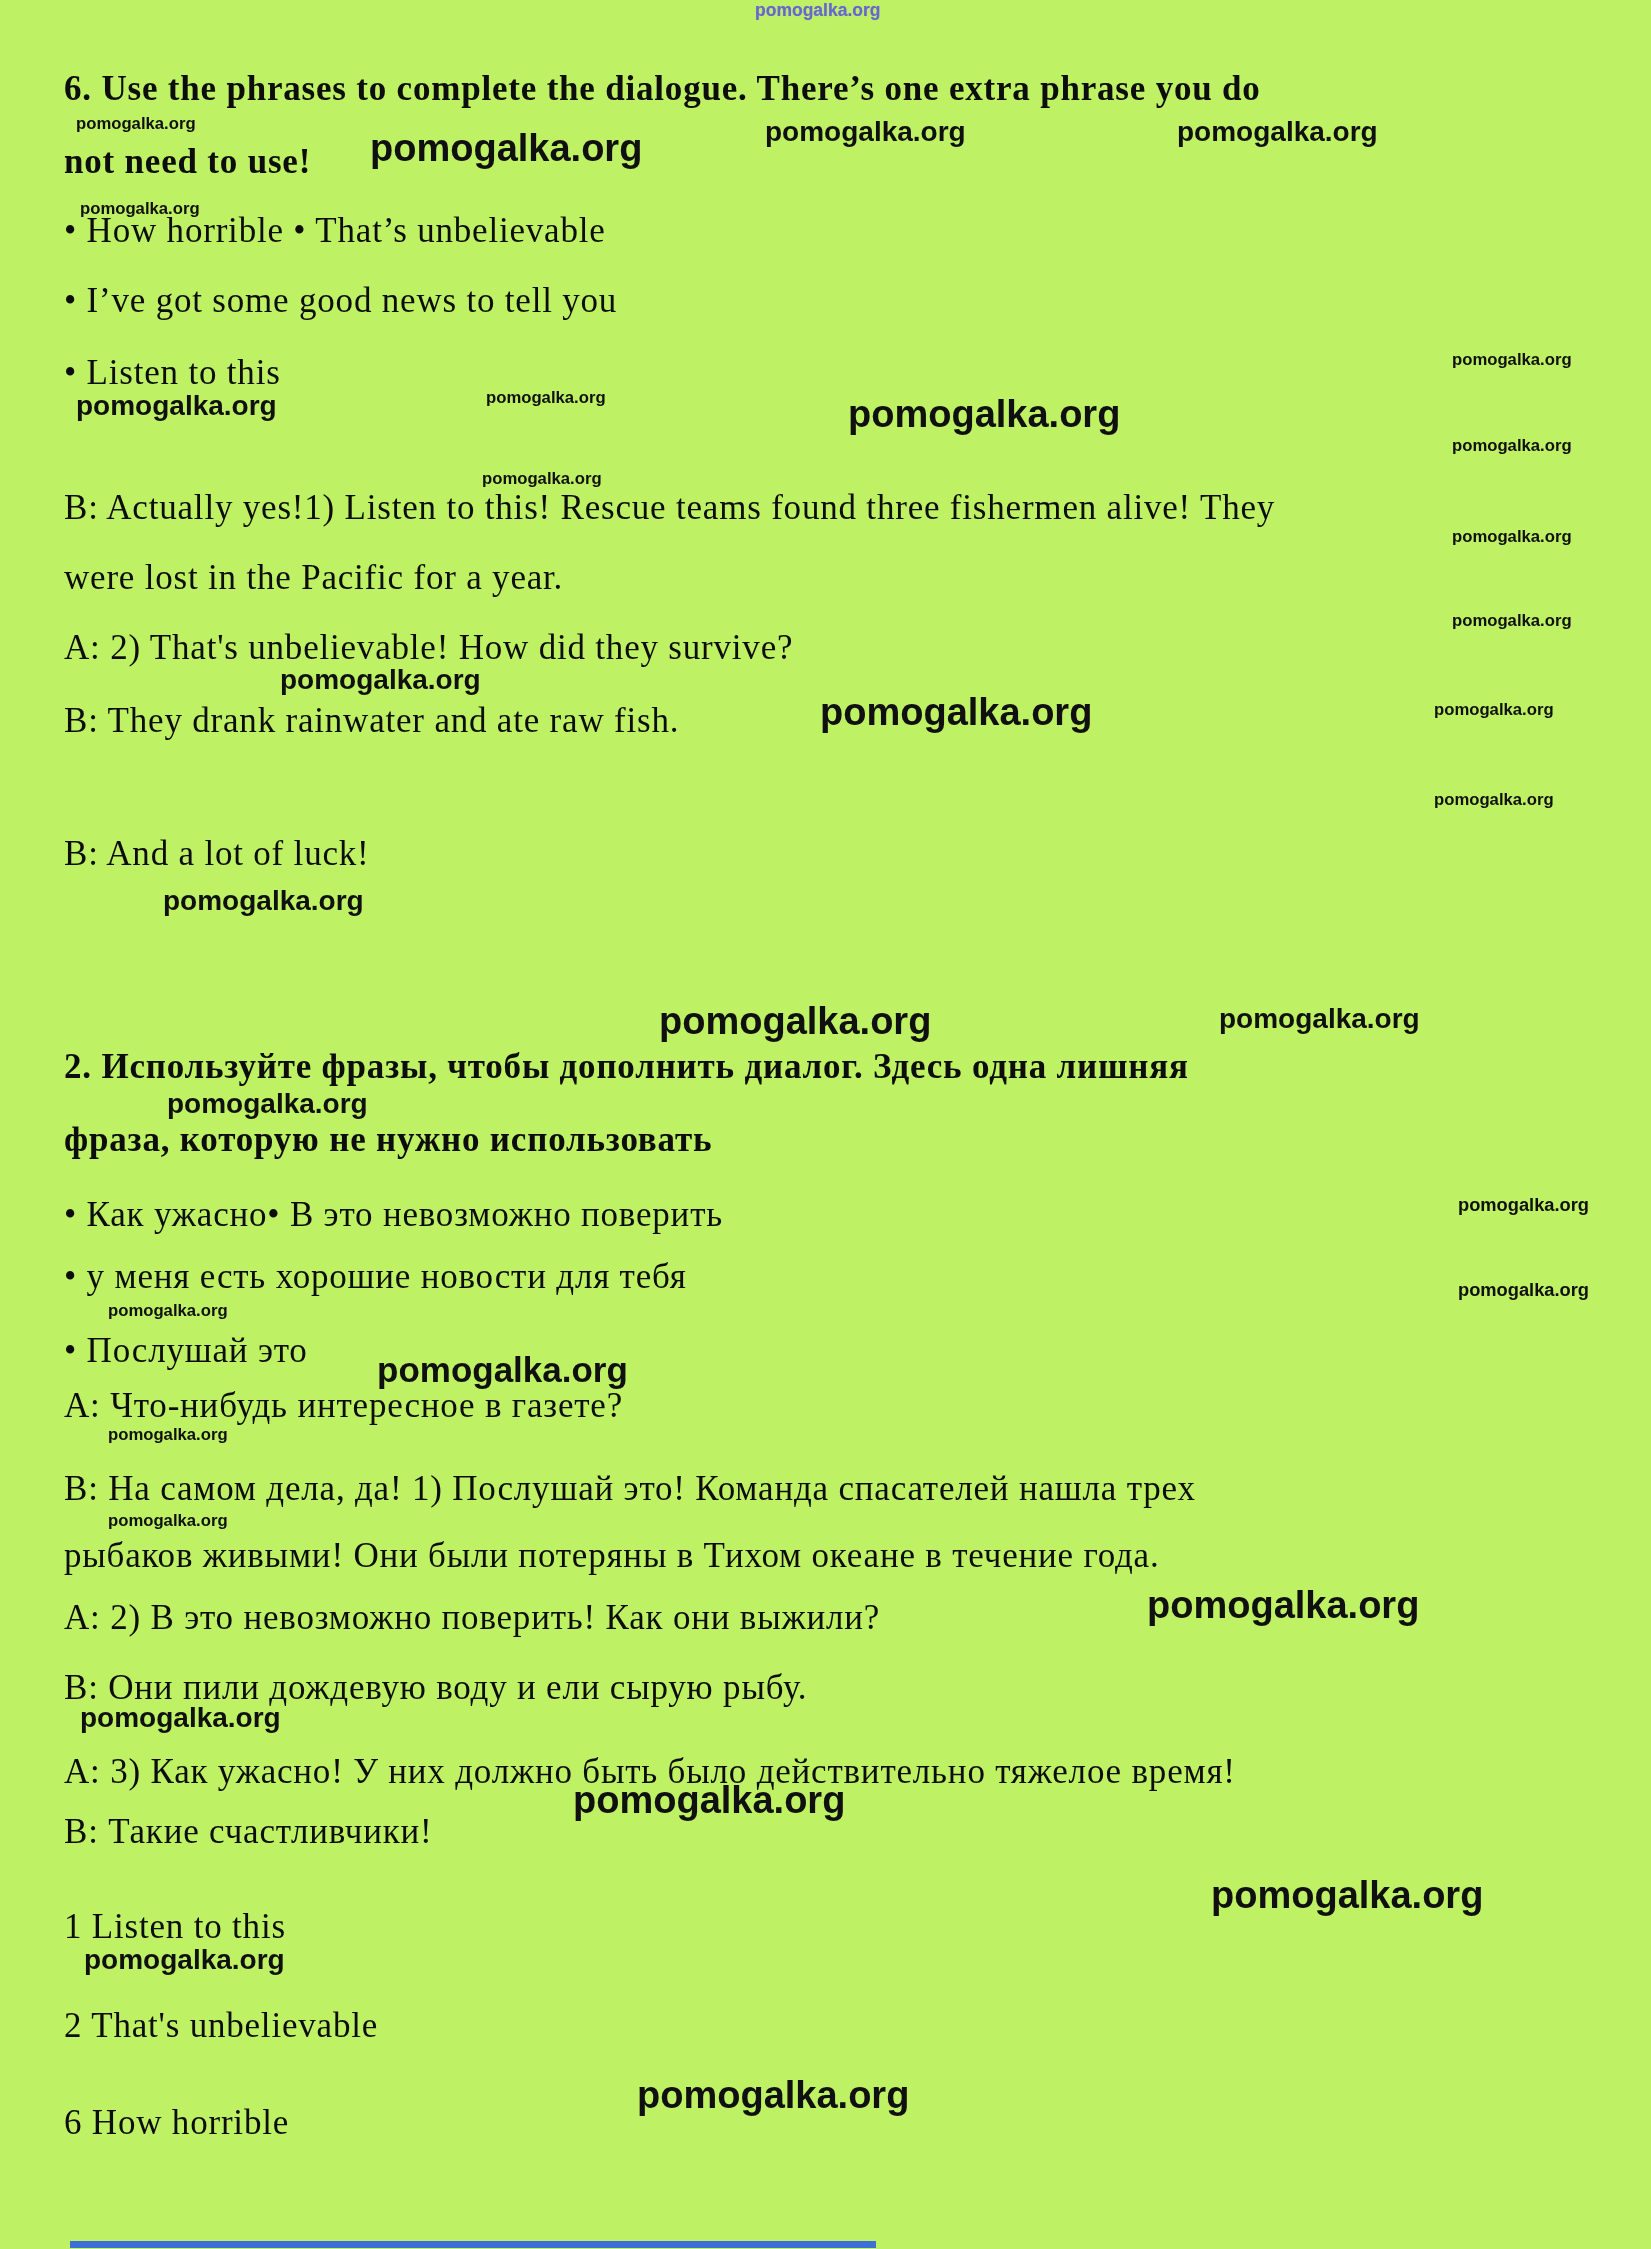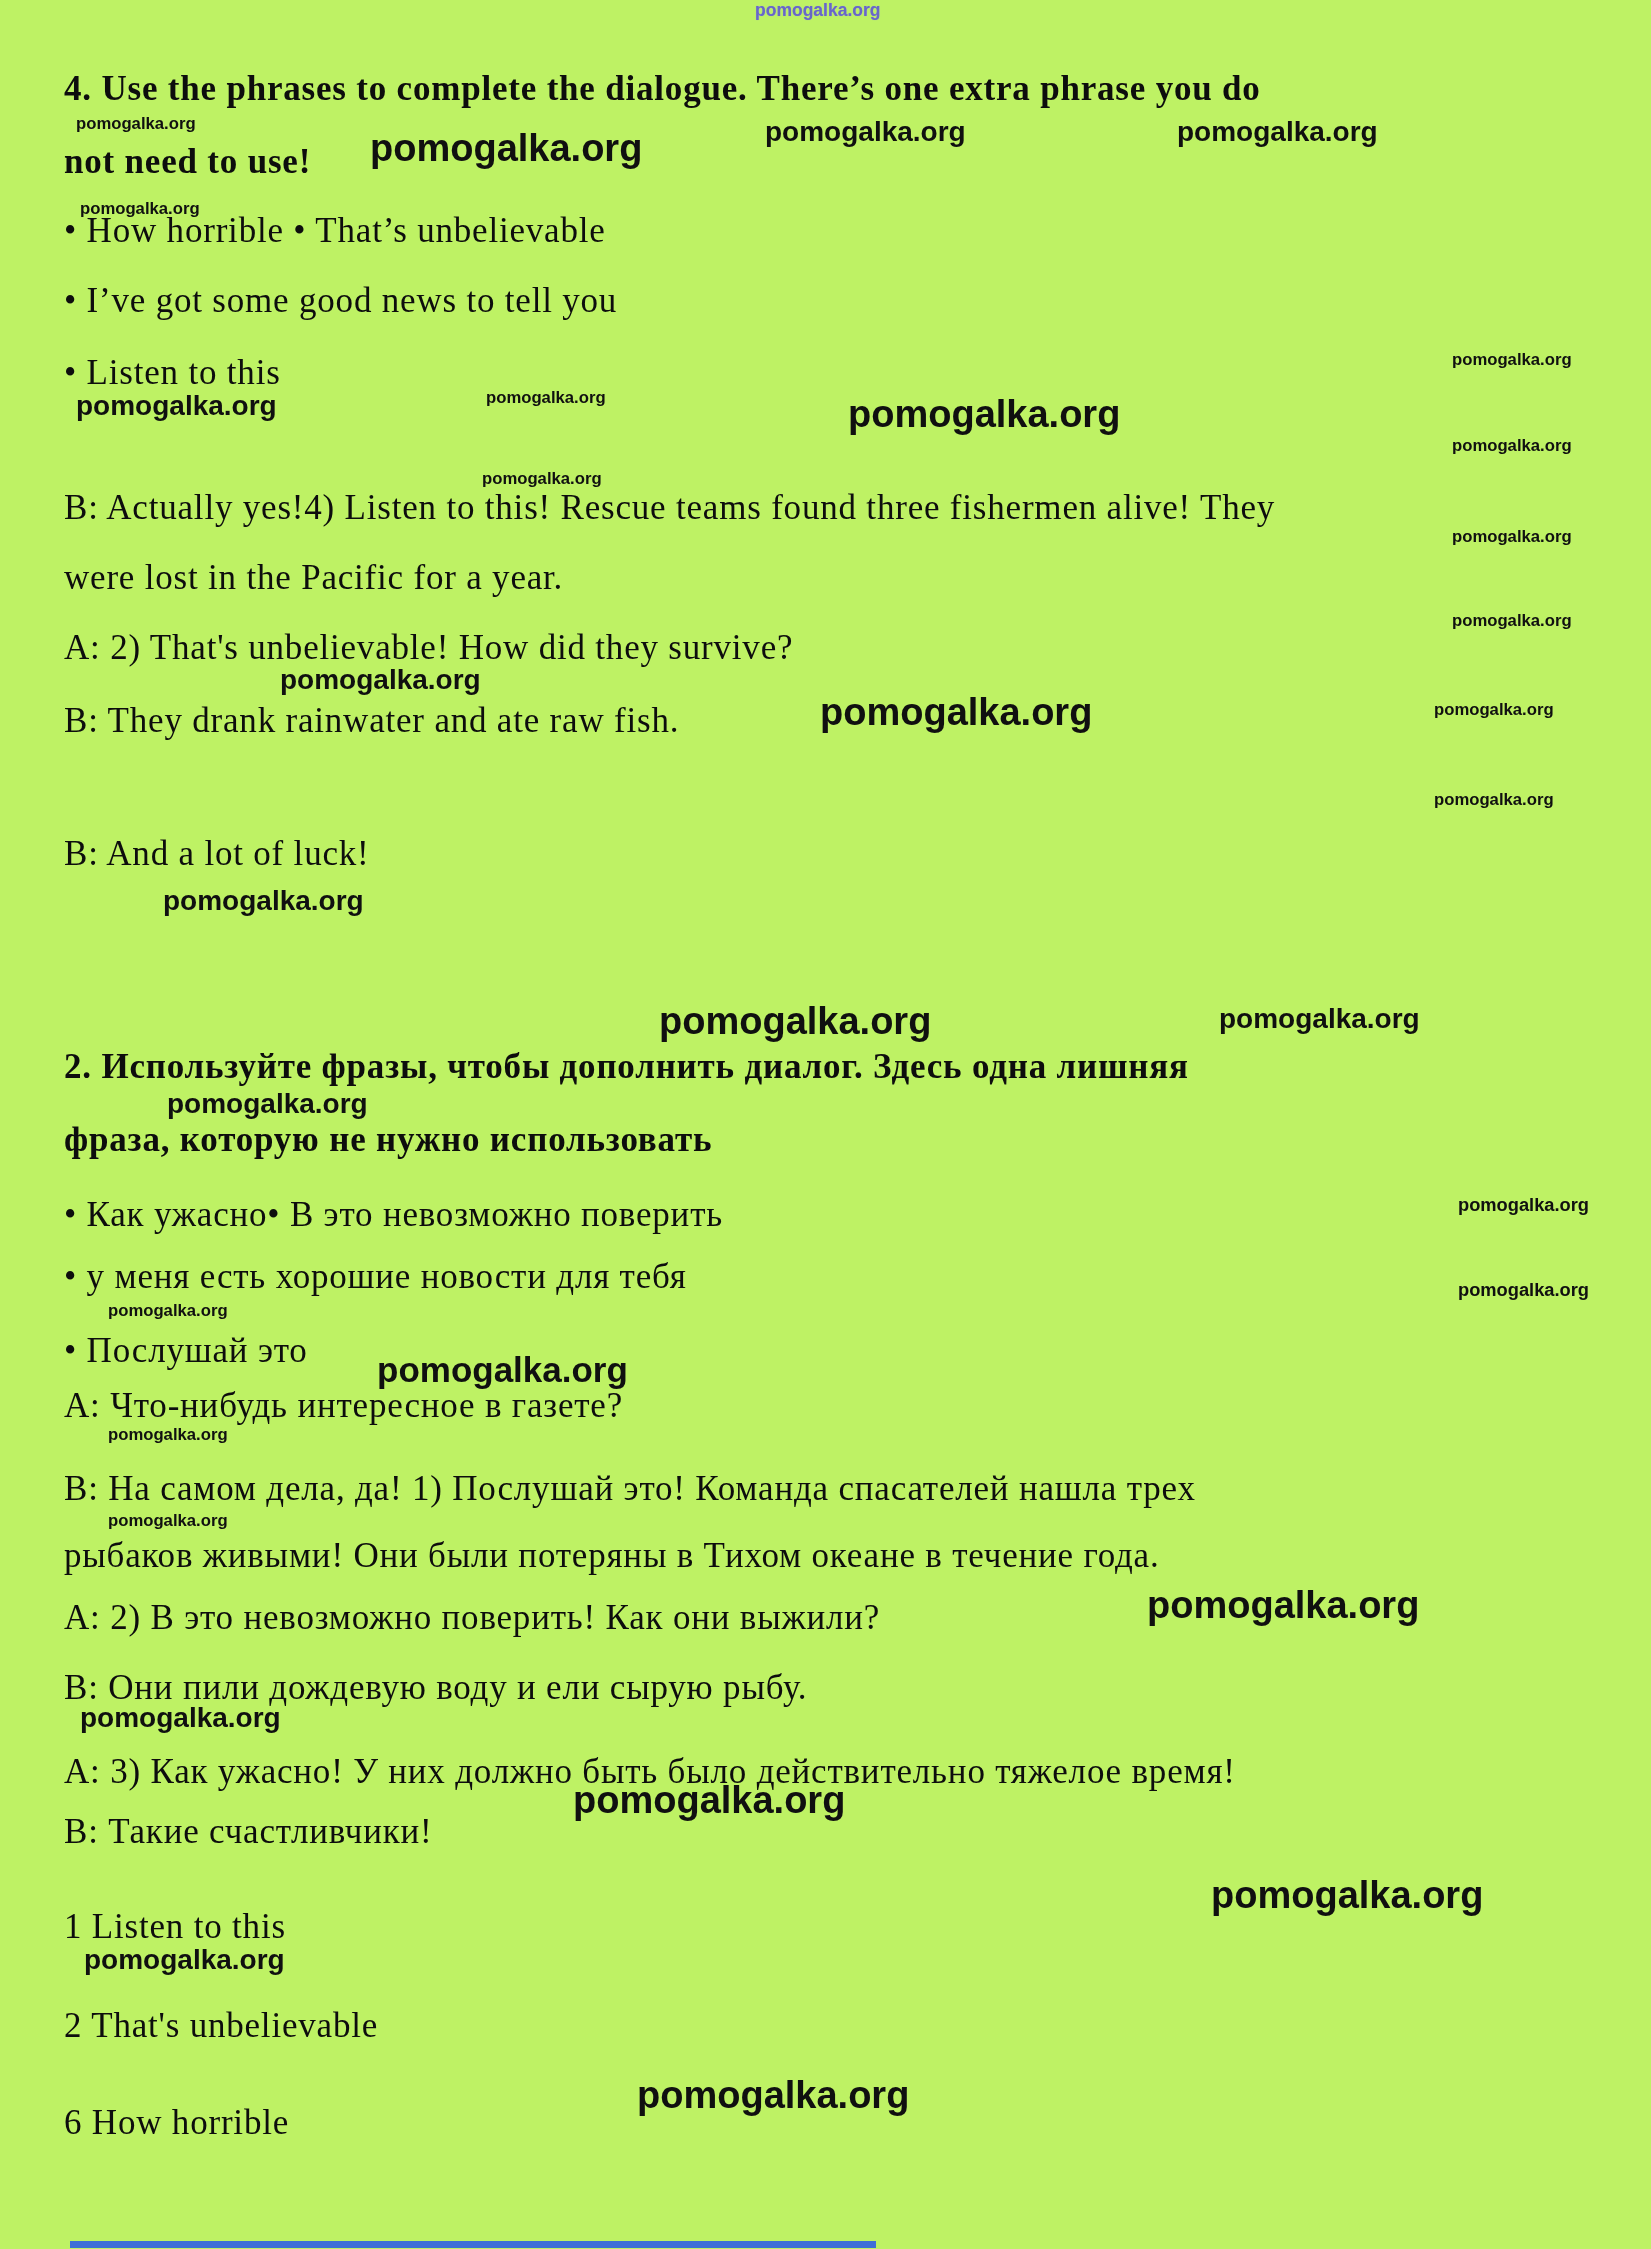--- a/index.html
+++ b/index.html
@@ -44,28 +44,28 @@
     background: #3e6fd8;
   }
 </style>
 </head>
 <body>
 
 <div id="page">
 
   <div class="t wm wm-top" style="left:755px; top:1.6px;">pomogalka.org</div>
 
-  <div class="t serif bold" style="left:64px; top:70px;">4. Use the phrases to complete the dialogue. There’s one extra phrase you do</div>
+  <div class="t serif bold" style="left:64px; top:70px;">6. Use the phrases to complete the dialogue. There’s one extra phrase you do</div>
   <div class="t serif bold" style="left:64px; top:143px;">not need to use!</div>
 
   <div class="t serif" style="left:64px; top:212px;">• How horrible • That’s unbelievable</div>
   <div class="t serif" style="left:64px; top:282px;">• I’ve got some good news to tell you</div>
   <div class="t serif" style="left:64px; top:354px;">• Listen to this</div>
 
-  <div class="t serif" style="left:64px; top:489px;">B: Actually yes!4) Listen to this! Rescue teams found three fishermen alive! They</div>
+  <div class="t serif" style="left:64px; top:489px;">B: Actually yes!1) Listen to this! Rescue teams found three fishermen alive! They</div>
   <div class="t serif" style="left:64px; top:559px;">were lost in the Pacific for a year.</div>
   <div class="t serif" style="left:64px; top:629px;">A: 2) That's unbelievable! How did they survive?</div>
   <div class="t serif" style="left:64px; top:702px;">B: They drank rainwater and ate raw fish.</div>
   <div class="t serif" style="left:64px; top:835px;">B: And a lot of luck!</div>
 
   <div class="t wm wm-s" style="left:76px;  top:116px;">pomogalka.org</div>
   <div class="t wm wm-m" style="left:765px; top:118px;">pomogalka.org</div>
   <div class="t wm wm-m" style="left:1177px;top:118px;">pomogalka.org</div>
   <div class="t wm wm-l" style="left:370px; top:129px;">pomogalka.org</div>
   <div class="t wm wm-s" style="left:80px; top:201px;">pomogalka.org</div>

